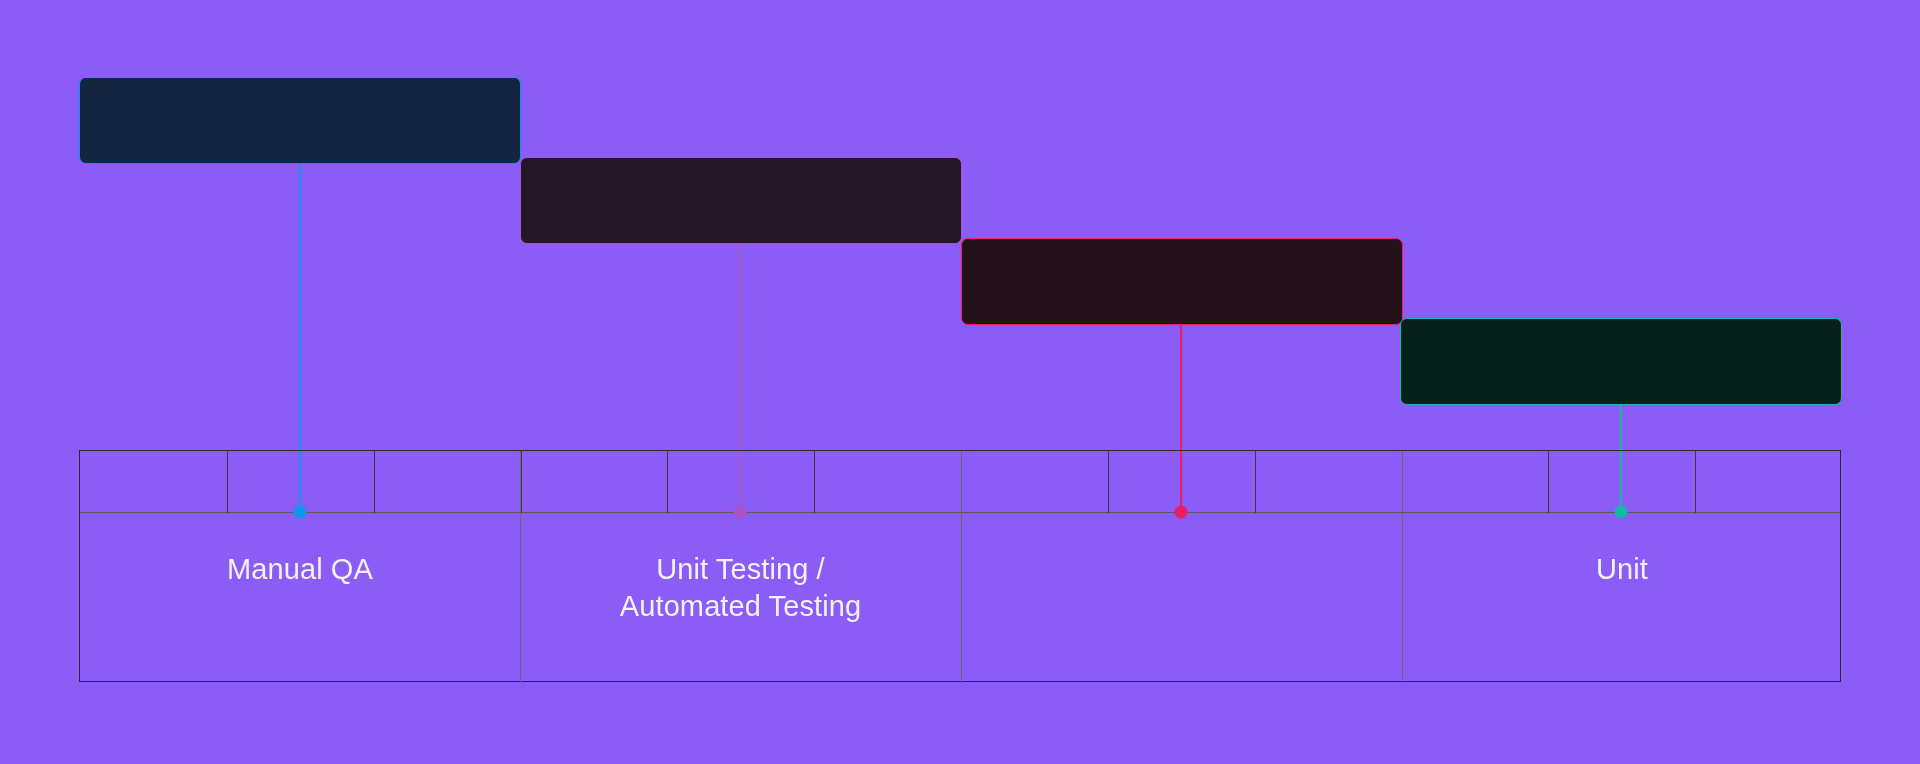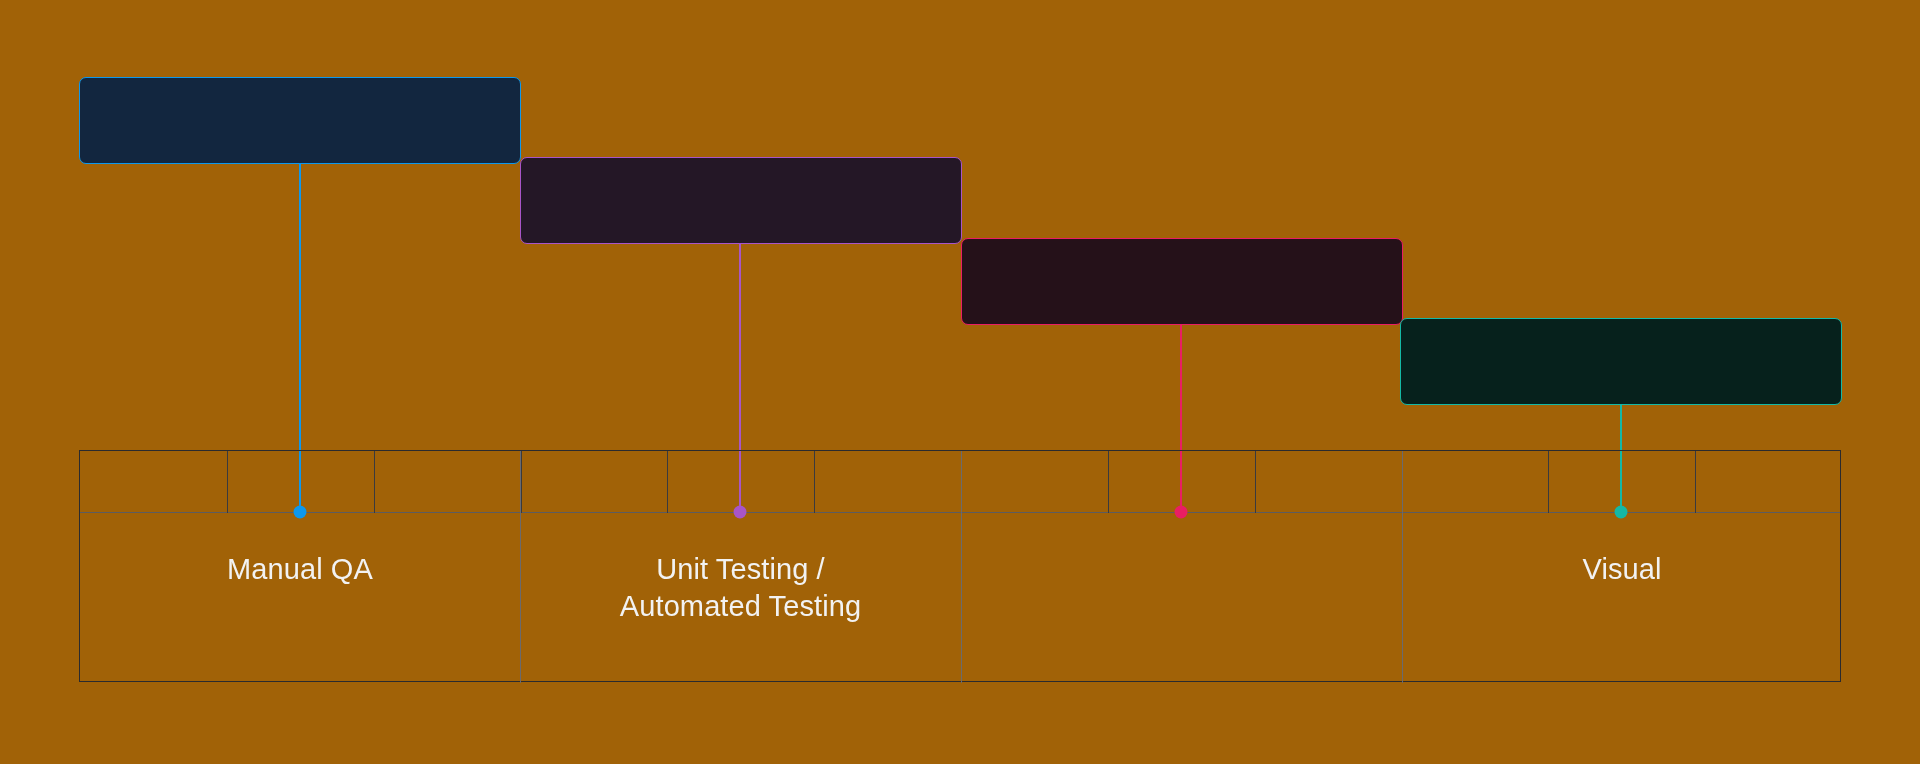--- a/index.html
+++ b/index.html
@@ -15,21 +15,21 @@
     font-family: "Liberation Sans", sans-serif;
     color: #ffffff;
     position: relative;
   }
 
   #stage {
     position: absolute;
     left: 0; top: 0;
     width: 1920px;
     height: 764px;
-    background: #a16207;
+    background: #8b5cf6;
   }
 
   
   .phase-box {
     position: absolute;
     box-sizing: border-box;
     border-radius: 7px;
     border-width: 1.4px;
     border-style: solid;
   }
@@ -150,21 +150,21 @@
     <div id="label-row">
 
       <div class="label-cell" id="cell-0" style="left: 0px; width: 440px;">
         <div class="phase-label">Manual QA</div>
       </div>
       <div class="label-cell" id="cell-1" style="left: 440px; width: 441px;">
         <div class="phase-label">Unit Testing /
 Automated Testing</div>
       </div>
       <div class="label-cell" id="cell-3" style="left: 1322px; width: 440px;">
-        <div class="phase-label">Visual</div>
+        <div class="phase-label">Unit</div>
       </div>
     <div class="label-cell-divider" style="left: 440px; background: rgb(106, 106, 110);"></div>
         <div class="label-cell-divider" style="left: 881px; background: rgb(106, 106, 110);"></div>
         <div class="label-cell-divider" style="left: 1322px; background: rgb(106, 106, 110);"></div>
       </div>
   </div>
 
   <div class="axis-dot" id="dot-0" style="left: 300px; top: 512px; background: rgb(13, 152, 237);"></div>
   <div class="axis-dot" id="dot-1" style="left: 740px; top: 512px; background: rgb(168, 85, 200);"></div>
   <div class="axis-dot" id="dot-2" style="left: 1181px; top: 512px; background: rgb(233, 30, 99);"></div>

